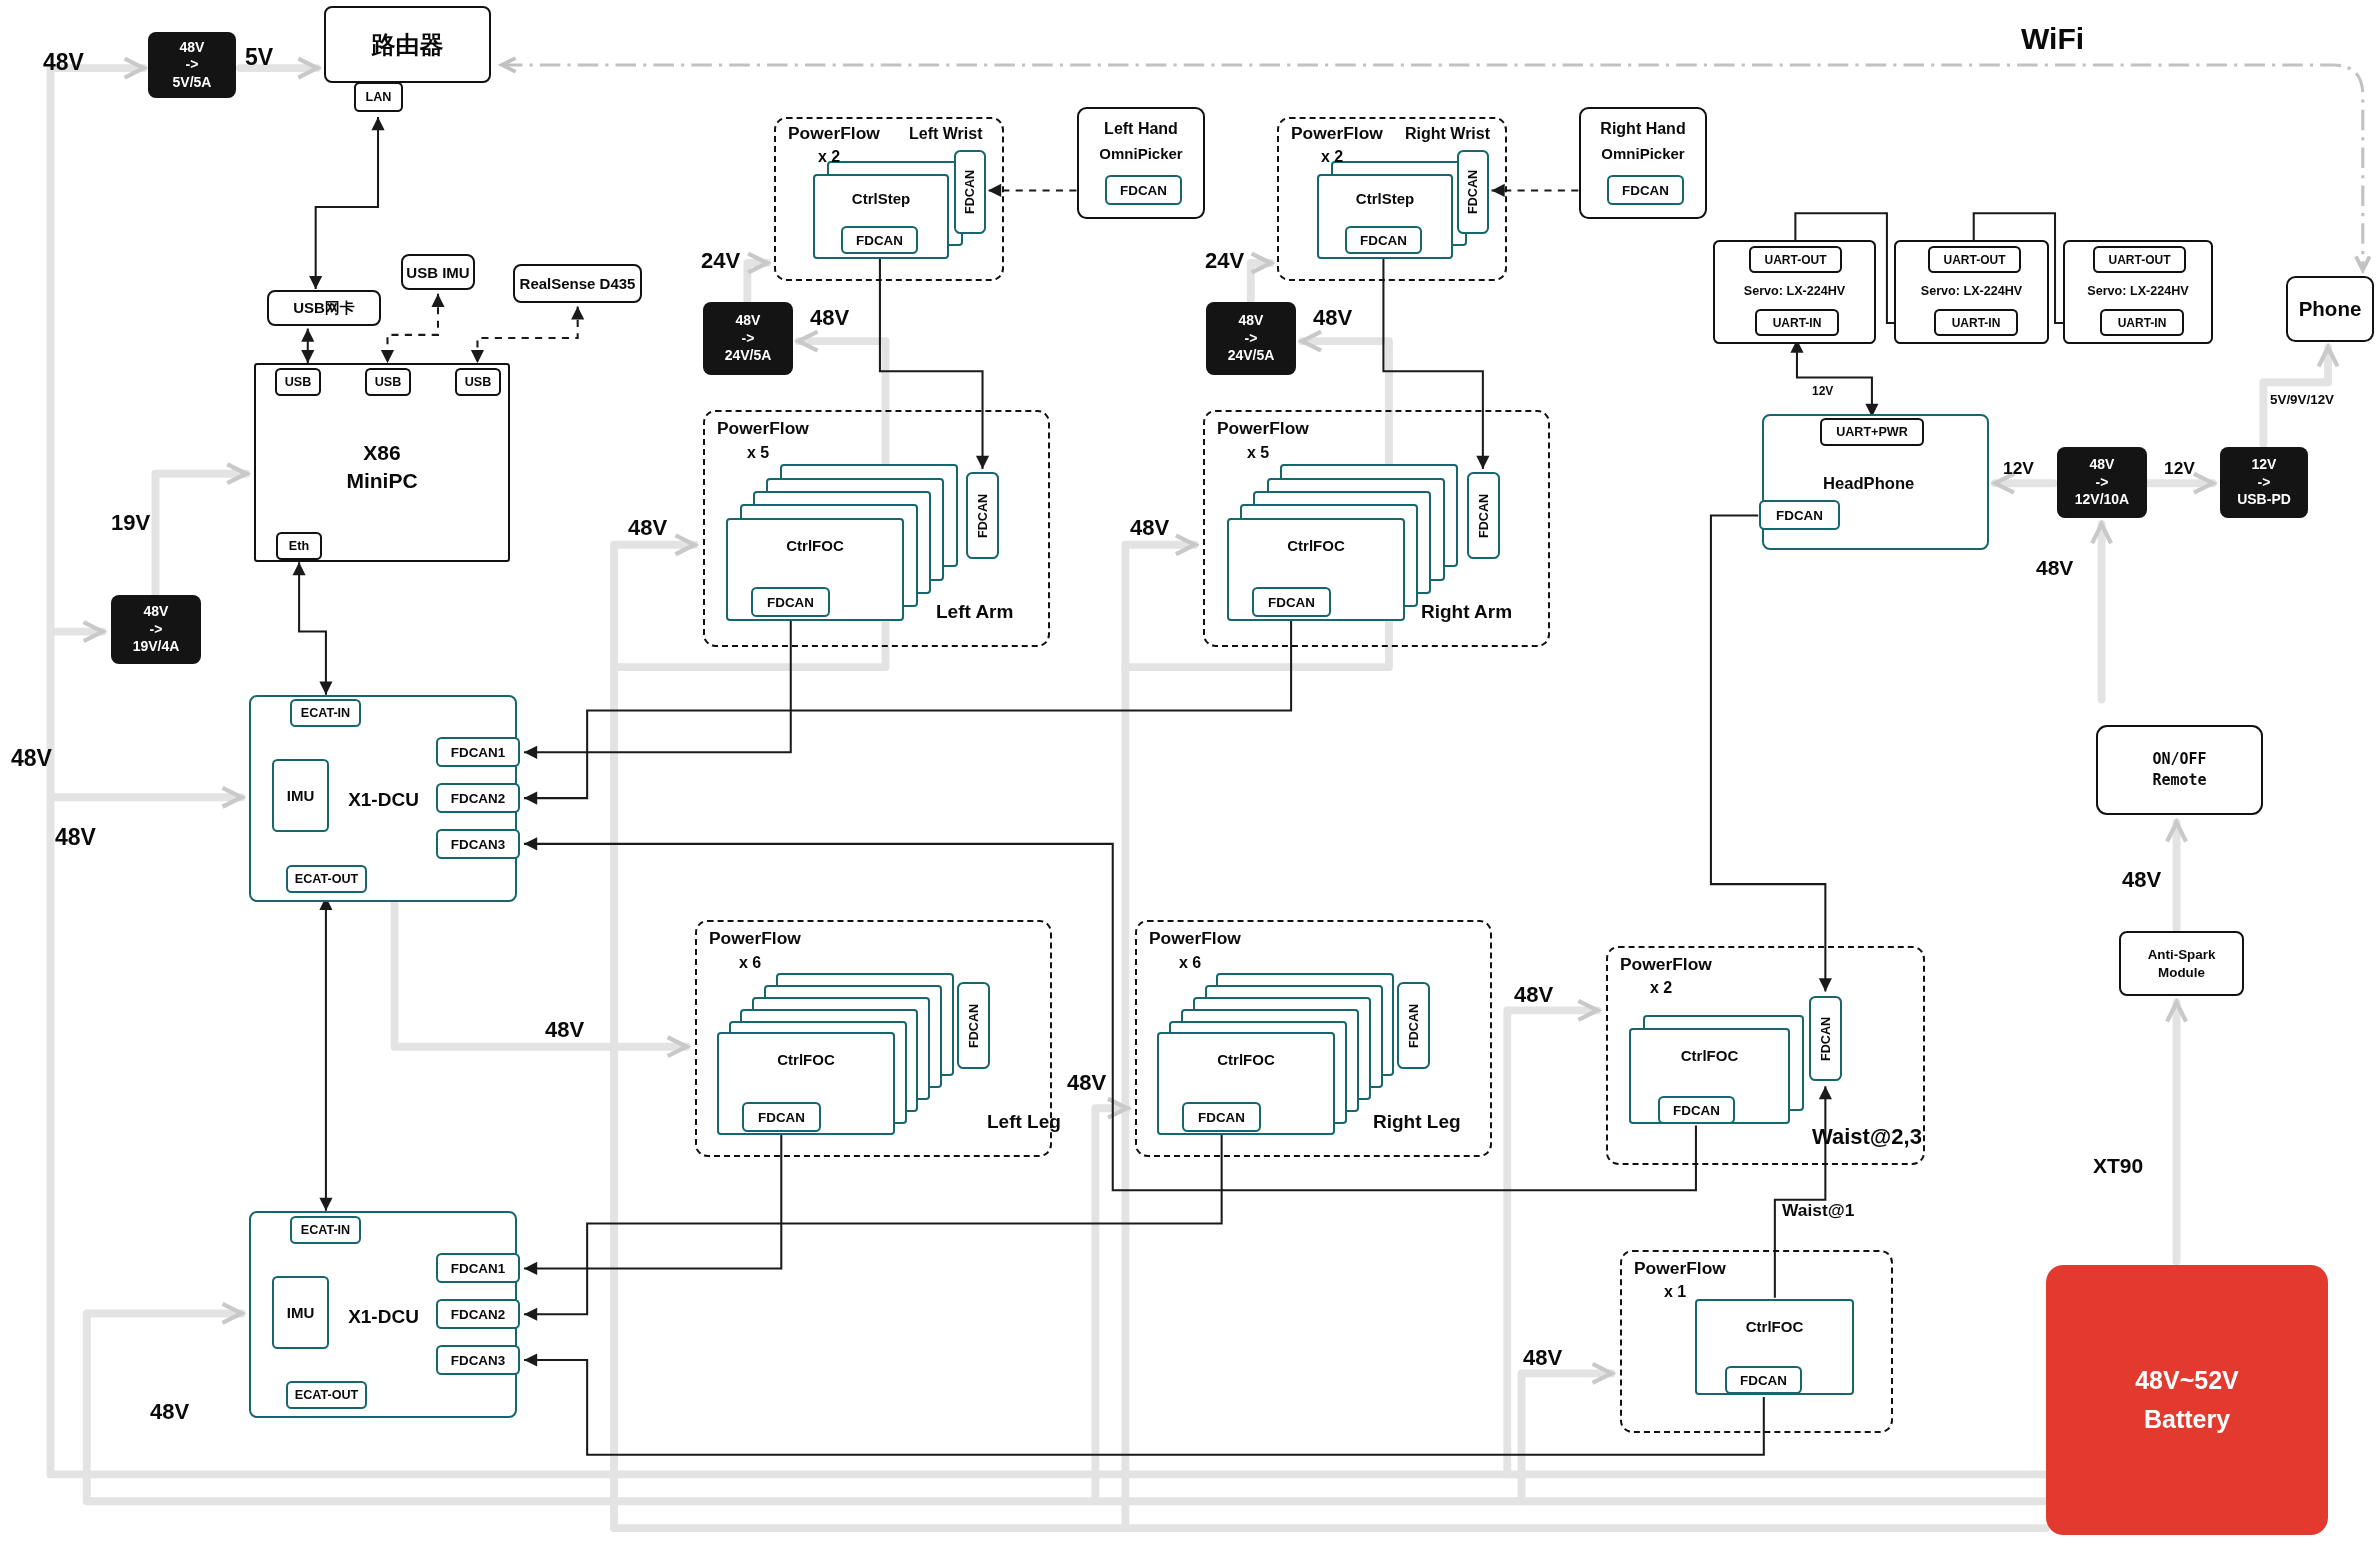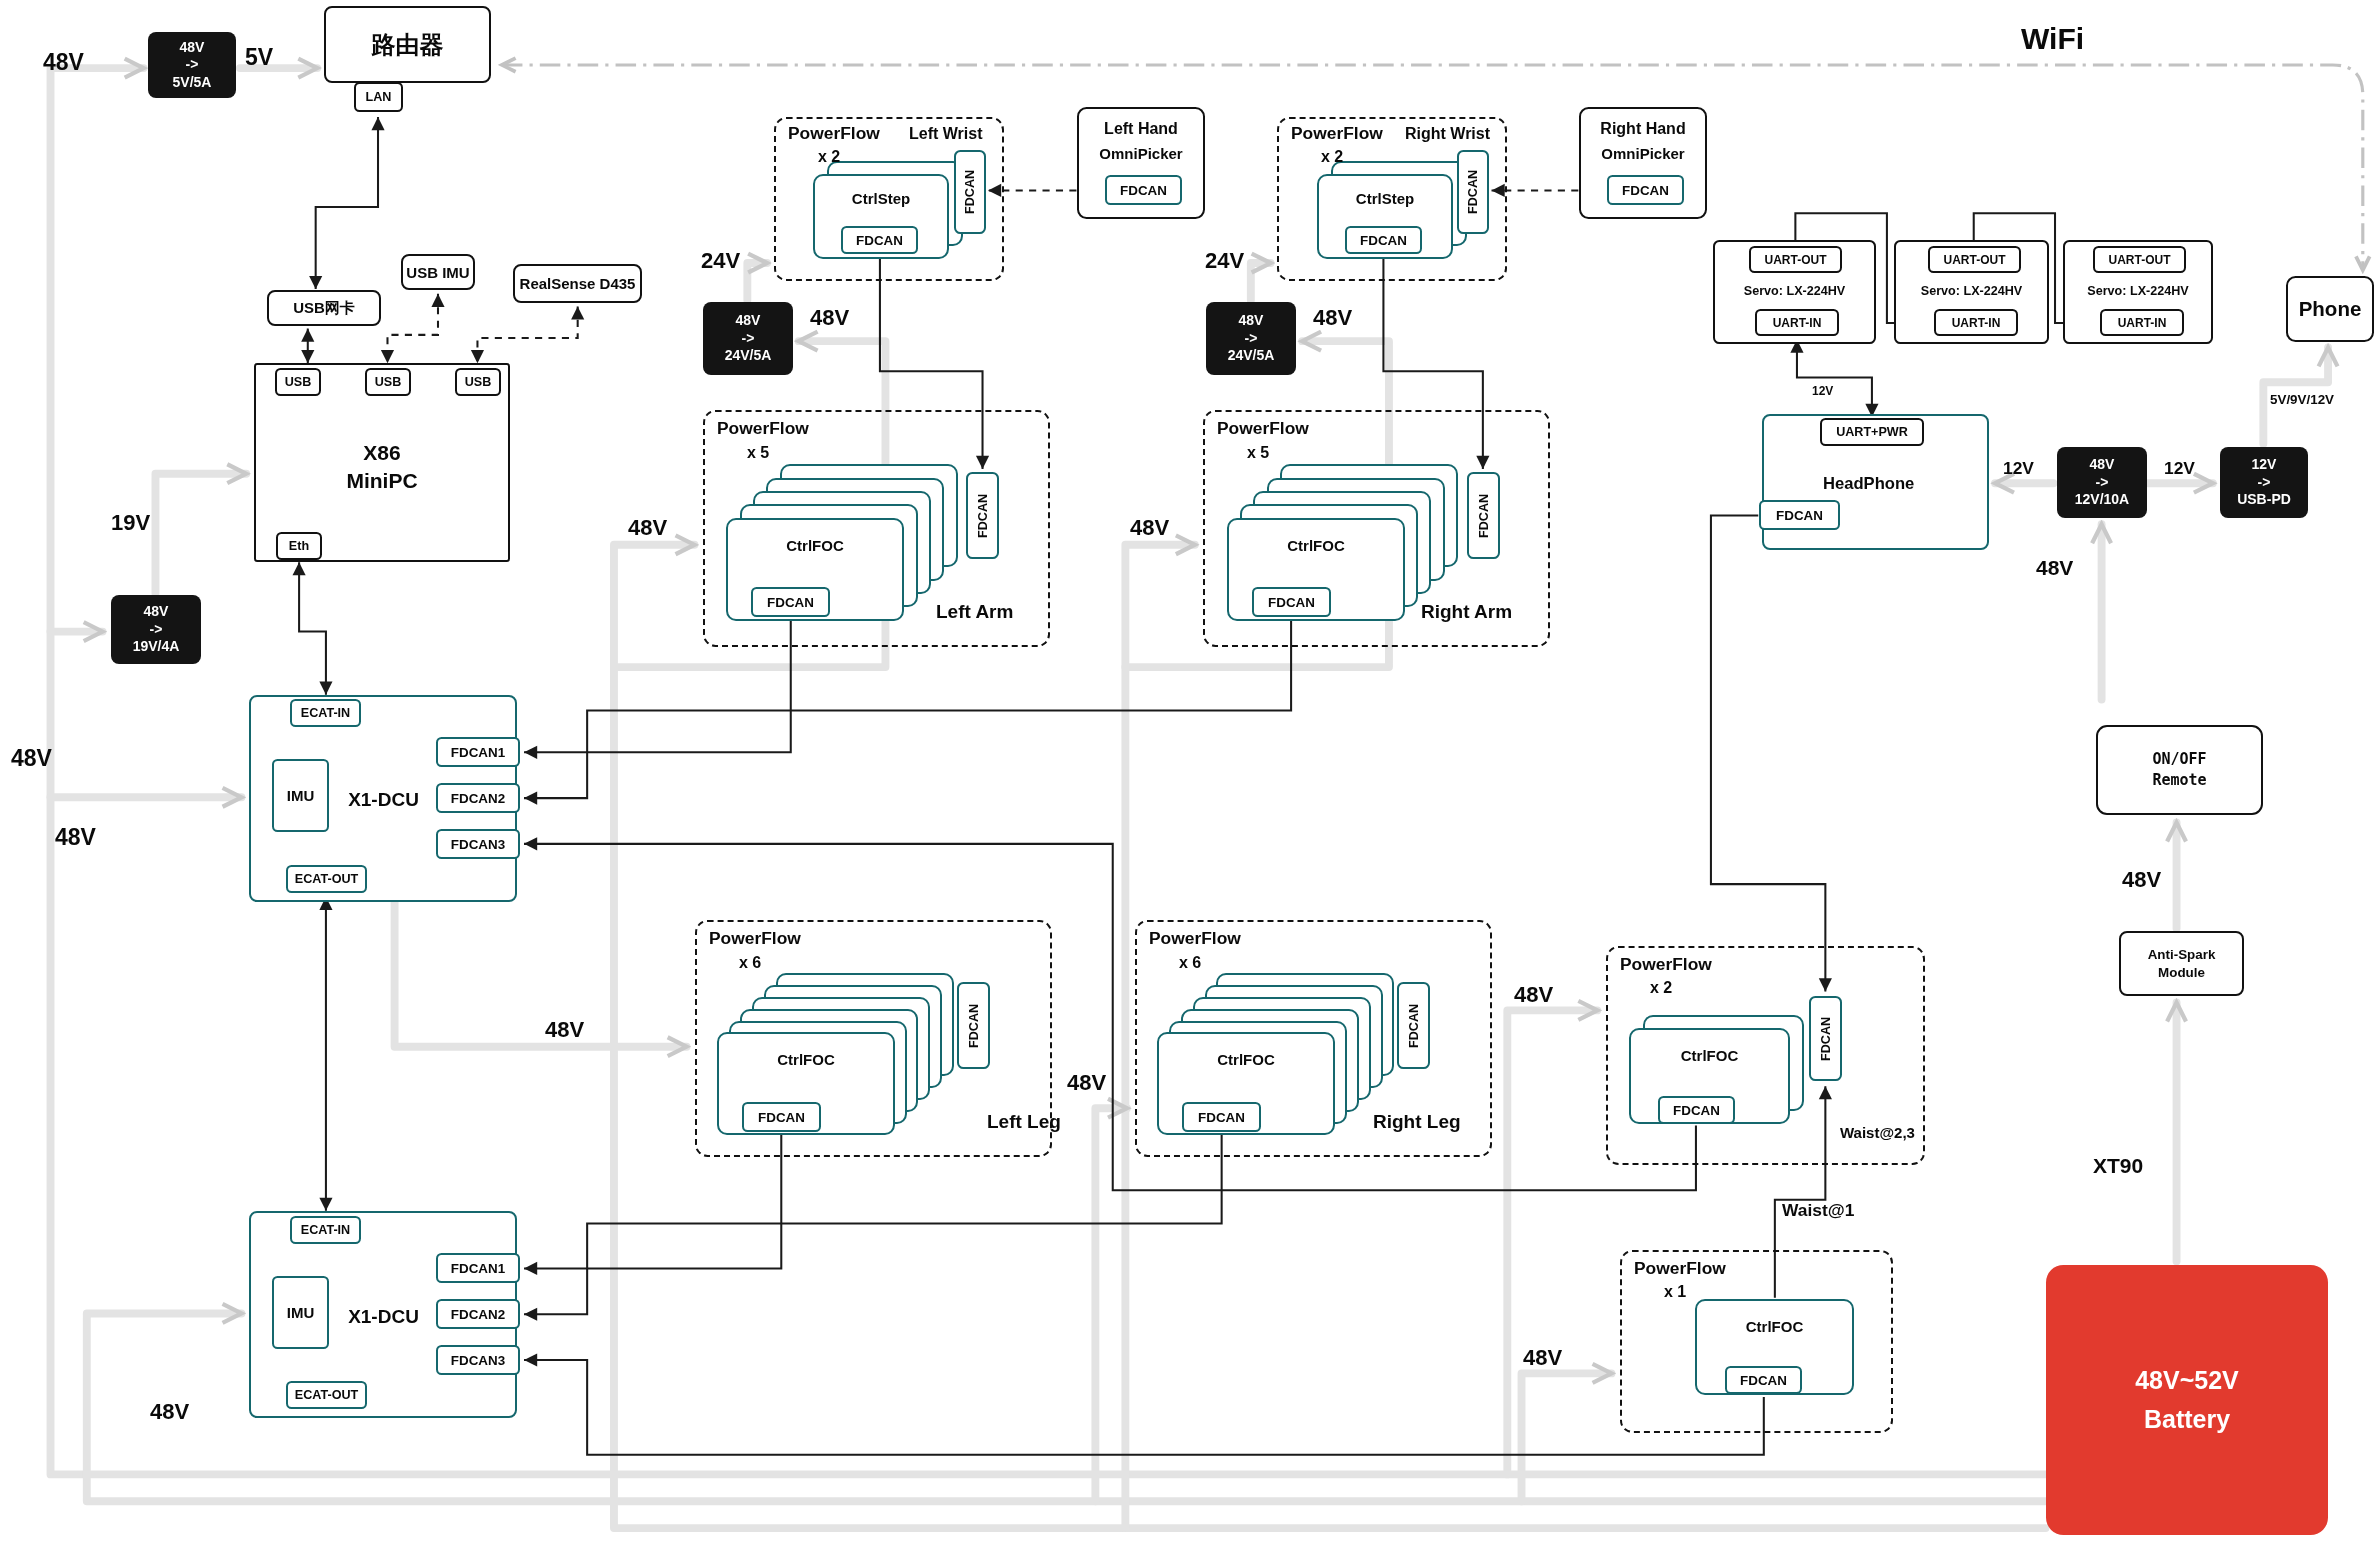--- a/index.html
+++ b/index.html
@@ -5,21 +5,21 @@
   html,body{margin:0;padding:0;background:#ffffff;}
   body{width:2377px;height:1567px;position:relative;overflow:hidden;
        font-family:"Liberation Sans","DejaVu Sans",sans-serif;color:#0a0a0a;}
   #wires{position:absolute;left:0;top:0;z-index:0;}
   .bx{position:absolute;background:#fff;border:2.4px solid #111;border-radius:8px;box-sizing:border-box;z-index:2;}
   .bx.teal{border-color:#15676d;}
   .dash{position:absolute;border:2.4px dashed #111;border-radius:12.6px;box-sizing:border-box;z-index:1;}
   .sb{position:absolute;background:#fff;border:2px solid #111;border-radius:5.5px;display:flex;align-items:center;justify-content:center;
       font-weight:700;font-size:13.4px;box-sizing:border-box;white-space:nowrap;z-index:4;}
   .sb.teal{border-color:#15676d;}
-  .card{position:absolute;background:#fff;border:2.4px solid #15676d;border-radius:10px;box-sizing:border-box;z-index:3;}
+  .card{position:absolute;background:#fff;border:2.4px solid #15676d;border-radius:4px;box-sizing:border-box;z-index:3;}
   .ct{position:absolute;top:17.4px;left:0;right:0;text-align:center;font-weight:700;font-size:15px;}
   .vtab{position:absolute;background:#fff;border:2.4px solid #15676d;border-radius:6.3px;display:flex;align-items:center;justify-content:center;
         font-weight:700;font-size:12.6px;writing-mode:vertical-rl;transform:rotate(180deg);box-sizing:border-box;z-index:3;}
   .lb{position:absolute;font-weight:700;white-space:nowrap;z-index:5;}
   .conv{position:absolute;background:#141414;color:#fff;border-radius:8px;display:flex;flex-direction:column;align-items:center;justify-content:center;
         font-weight:700;font-size:15px;line-height:1.25;box-sizing:border-box;z-index:3;}
   .ctr{display:flex;flex-direction:column;align-items:center;justify-content:center;text-align:center;}
   .battery{position:absolute;background:#e23a2e;color:#fff;border-radius:17.4px;display:flex;flex-direction:column;align-items:center;justify-content:center;
         gap:9.5px;font-weight:700;font-size:25px;z-index:3;}
   .mono{font-family:"DejaVu Sans Mono","Liberation Mono",monospace;}
@@ -299,21 +299,21 @@
 <div class="card" style="left:1157px;top:1032px;width:178px;height:103px;">
   <div class="ct">CtrlFOC</div>
 </div>
 <div class="sb teal" style="left:1182px;top:1102px;width:79px;height:30px;">FDCAN</div>
 <div class="vtab" style="left:1397px;top:982px;width:33px;height:87px;">FDCAN</div>
 <div class="lb" style="left:1067px;top:1070px;font-size:22px;">48V</div>
 
 <div class="dash" style="left:1606px;top:946px;width:319px;height:219px;"></div>
 <div class="lb" style="left:1620px;top:954px;font-size:17.4px;">PowerFlow</div>
 <div class="lb" style="left:1650px;top:979px;font-size:16px;">x 2</div>
-<div class="lb" style="left:1812px;top:1124px;font-size:15px;margin-left:28px;">Waist@2,3</div>
+<div class="lb" style="left:1812px;top:1124px;font-size:22px;">Waist@2,3</div>
 <div class="card" style="left:1643px;top:1015px;width:161px;height:96px;"></div>
 <div class="card" style="left:1629px;top:1028px;width:161px;height:96px;">
   <div class="ct">CtrlFOC</div>
 </div>
 <div class="sb teal" style="left:1658px;top:1096px;width:77px;height:28px;">FDCAN</div>
 <div class="vtab" style="left:1809px;top:996px;width:33px;height:85px;">FDCAN</div>
 <div class="lb" style="left:1514px;top:982px;font-size:22px;">48V</div>
 
 <div class="dash" style="left:1620px;top:1250px;width:273px;height:183px;"></div>
 <div class="lb" style="left:1634px;top:1258px;font-size:17.4px;">PowerFlow</div>

